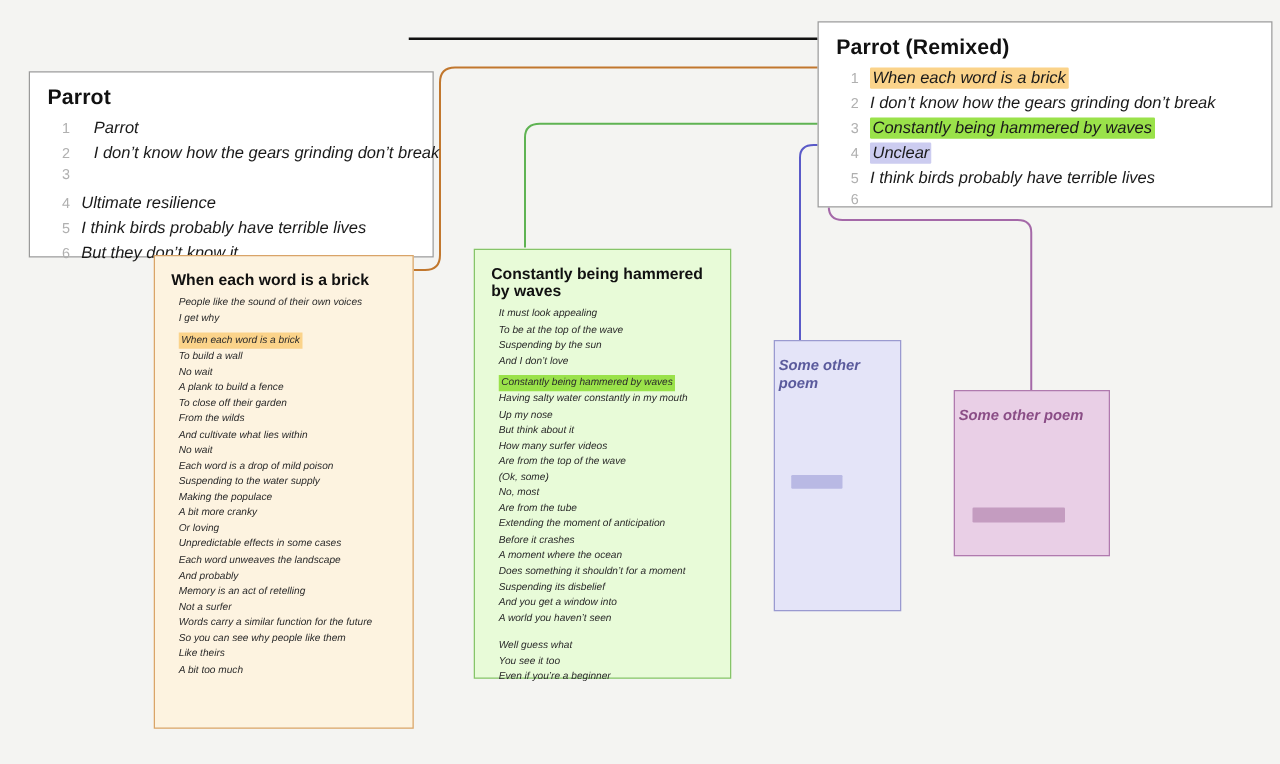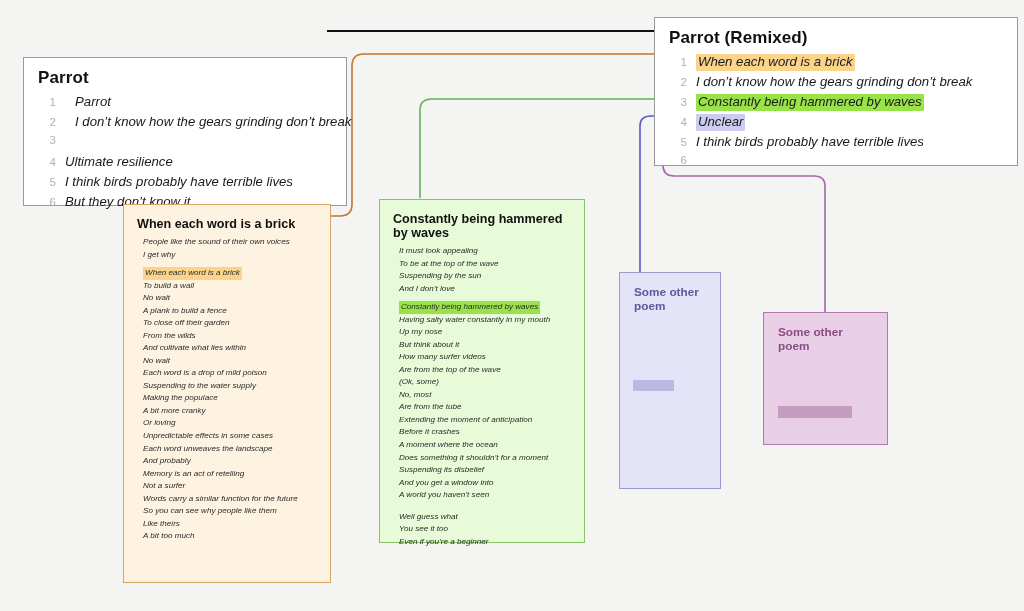--- a/index.html
+++ b/index.html
@@ -50,21 +50,21 @@
     font-style: italic; font-size: 8.1px; color: #2a2a2a;
     line-height: 1.55; margin-left: 6px; white-space: normal;
   }
   .src-line.hl { display: inline-block; padding: 0 2px; }
   .src-line.blank { height: 9px; }
 
   .card-orange { background: #fdf3e0; border: 1px solid #d9a468; }
   .card-green  { background: #e8fbd8; border: 1px solid #86c46a; }
 
   
-  .stub-card { padding: 12px 14px; }
+  .stub-card { padding: 12px 3px; font-style: italic; }
   .stub-title { font-size: 11.8px; font-weight: bold; }
   .stub-bar { position: absolute; border-radius: 1px; }
 
   .card-lav  { background: #e4e4f8; border: 1px solid #9a9ad0; }
   .card-lav .stub-title { color: #5a5a9c; }
   .card-pink { background: #e9cfe6; border: 1px solid #b07aae; }
   .card-pink .stub-title { color: #8a4d86; }
 </style>
 </head>
 <body>

